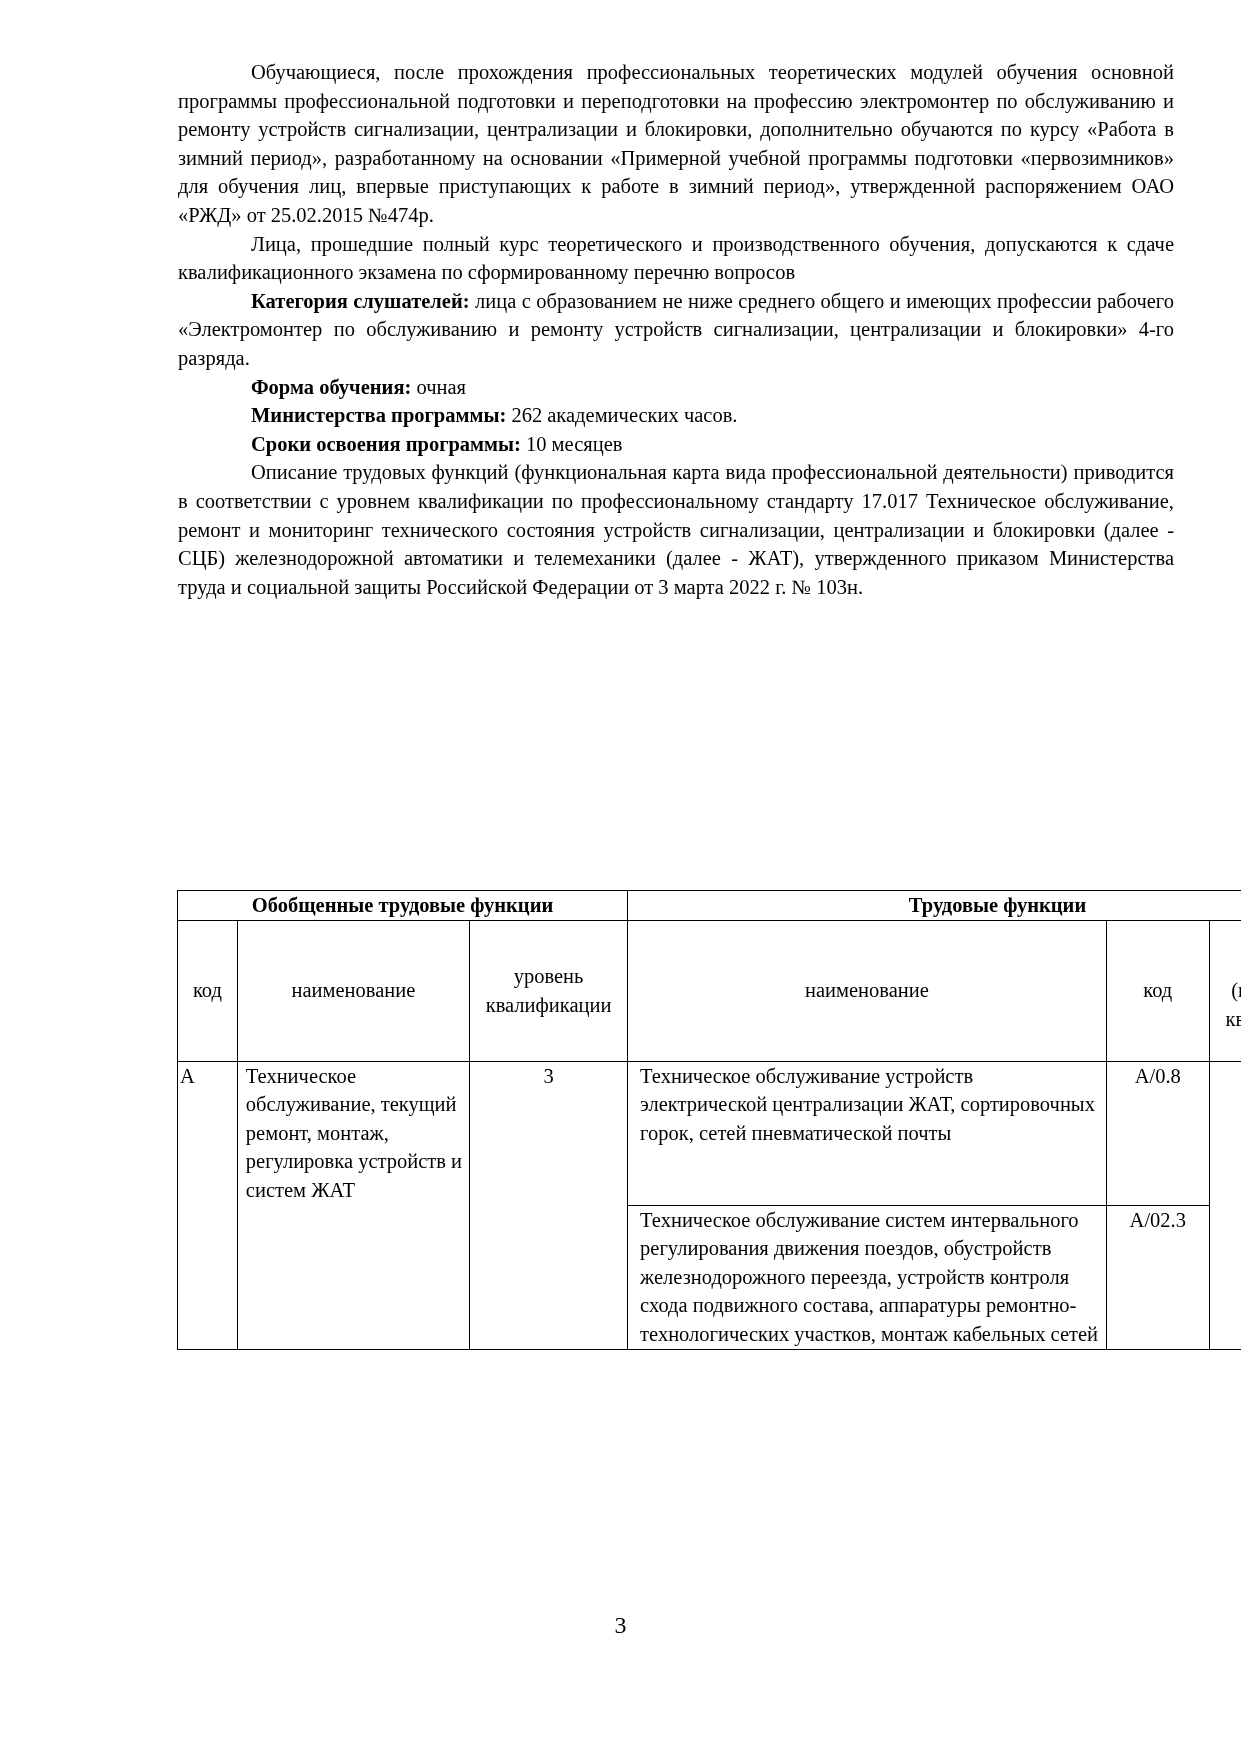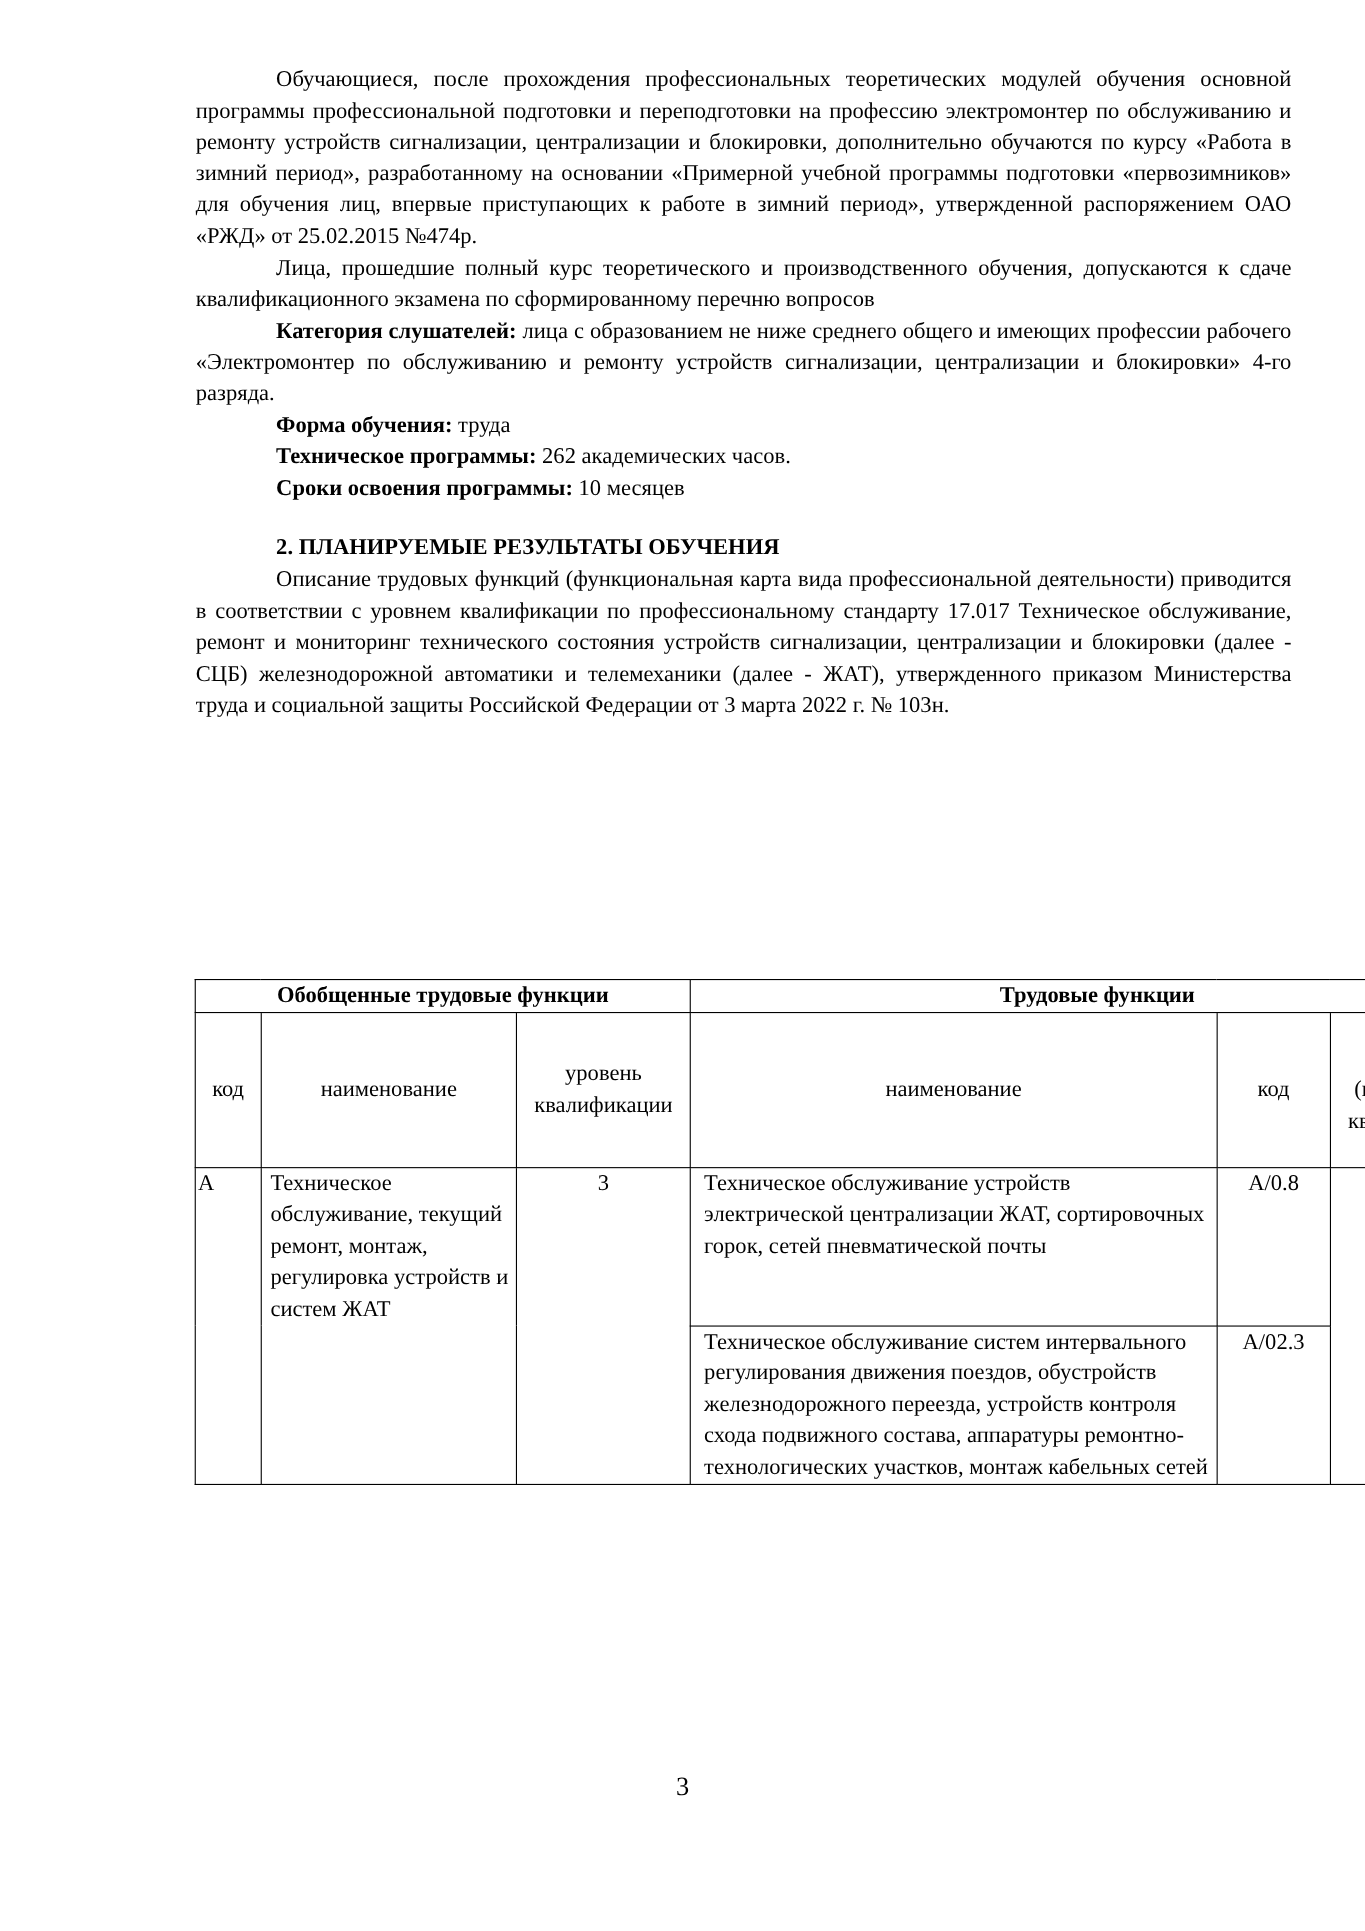--- a/index.html
+++ b/index.html
@@ -22,24 +22,23 @@
   .tf { padding-left: 12px; }
   .pagenum { position: absolute; top: 1612px; left: 0; width: 1241px; text-align: center; font-size: 24px; }
 </style>
 </head>
 <body>
 
 <div class="page">
   <p class="ind">Обучающиеся, после прохождения профессиональных теоретических модулей обучения основной программы профессиональной подготовки и переподготовки на профессию электромонтер по обслуживанию и ремонту устройств сигнализации, централизации и блокировки, дополнительно обучаются по курсу «Работа в зимний период», разработанному на основании «Примерной учебной программы подготовки «первозимников» для обучения лиц, впервые приступающих к работе в зимний период», утвержденной распоряжением ОАО «РЖД» от 25.02.2015 №474р.</p>
   <p class="ind">Лица, прошедшие полный курс теоретического и производственного обучения, допускаются к сдаче квалификационного экзамена по сформированному перечню вопросов</p>
   <p class="ind"><b>Категория слушателей:</b><span> лица с образованием не ниже среднего общего и имеющих профессии рабочего «Электромонтер по обслуживанию и ремонту устройств сигнализации, централизации и блокировки» 4-го разряда.</span></p>
-  <div class="kv"><b>Форма обучения:</b><span> труда</span></div>
-  <div class="kv"><b>Техническое программы:</b><span> 262 академических часов.</span></div>
+  <div class="kv"><b>Форма обучения:</b><span> очная</span></div>
+  <div class="kv"><b>Министерства программы:</b><span> 262 академических часов.</span></div>
   <div class="kv"><b>Сроки освоения программы:</b><span> 10 месяцев</span></div>
-  <div class="section-title">2. ПЛАНИРУЕМЫЕ РЕЗУЛЬТАТЫ ОБУЧЕНИЯ</div>
   <p class="ind">Описание трудовых функций (функциональная карта вида профессиональной деятельности) приводится в соответствии с уровнем квалификации по профессиональному стандарту 17.017 Техническое обслуживание, ремонт и мониторинг технического состояния устройств сигнализации, централизации и блокировки (далее - СЦБ) железнодорожной автоматики и телемеханики (далее - ЖАТ), утвержденного приказом Министерства труда и социальной защиты Российской Федерации от 3 марта 2022 г. № 103н.</p>
 </div>
 
 <table>
   <colgroup>
     <col style="width:51px">
       <col style="width:198px">
       <col style="width:130px">
     <col style="width:408px">
       <col style="width:88px">

